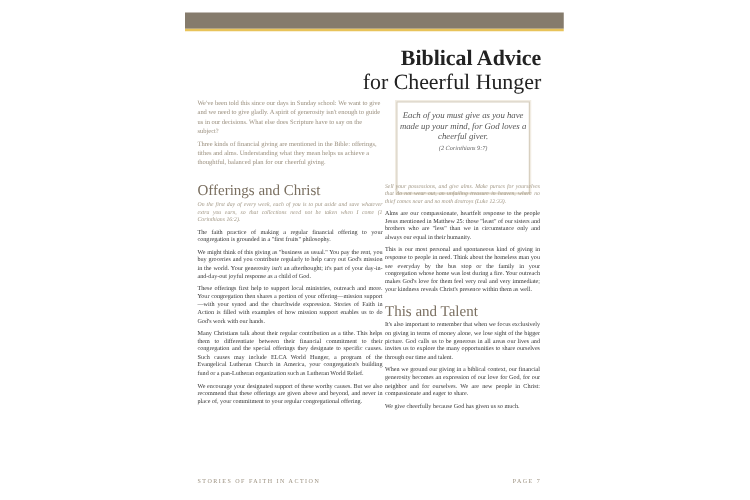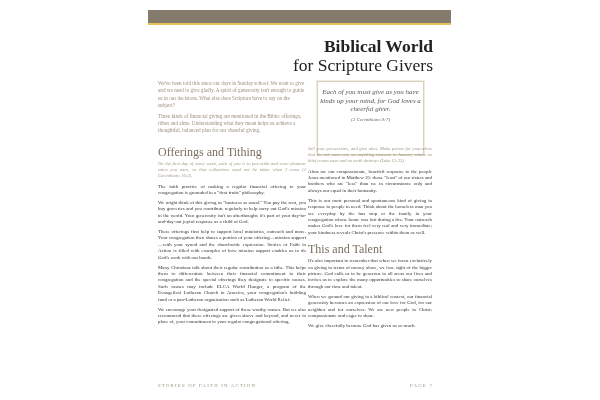--- a/index.html
+++ b/index.html
@@ -26,36 +26,36 @@
     .footer-right { position: absolute; right: 18px; bottom: 12px; font-size: 4.8px; letter-spacing: 1.2px; color: #9a8f7e; }
   </style>
 </head>
 <body>
 
 <div class="page">
   <div class="topbar"></div>
   <div class="topbar-line"></div>
 
   <div class="title">
-    <span class="t1">Biblical World</span>
-    <span class="t2">for Scripture Givers</span>
+    <span class="t1">Biblical Advice</span>
+    <span class="t2">for Cheerful Hunger</span>
   </div>
 
   <div class="intro">
     <p>We've been told this since our days in Sunday school: We want to give and we need to give gladly. A spirit of generosity isn't enough to guide us in our decisions. What else does Scripture have to say on the subject?</p>
     <p>Three kinds of financial giving are mentioned in the Bible: offerings, tithes and alms. Understanding what they mean helps us achieve a thoughtful, balanced plan for our cheerful giving.</p>
   </div>
 
   <div class="quote-box">
-    <div class="quote-text">Each of you must give as you have kinds up your mind, for God loves a cheerful giver.</div>
+    <div class="quote-text">Each of you must give as you have made up your mind, for God loves a cheerful giver.</div>
     <div class="quote-cite">(2 Corinthians 9:7)</div>
   </div>
 
   <div class="col col-left">
-    <h2>Offerings and Tithing</h2>
+    <h2>Offerings and Christ</h2>
     <div class="scripture">On the first day of every week, each of you is to put aside and save whatever extra you earn, so that collections need not be taken when I come (1 Corinthians 16:2).</div>
     <div class="body">
       <p>The faith practice of making a regular financial offering to your congregation is grounded in a "first fruits" philosophy.</p>
       <p>We might think of this giving as "business as usual." You pay the rent, you buy groceries and you contribute regularly to help carry out God's mission in the world. Your generosity isn't an afterthought; it's part of your day-in-and-day-out joyful response as a child of God.</p>
       <p>These offerings first help to support local ministries, outreach and more. Your congregation then shares a portion of your offering—mission support—with your synod and the churchwide expression. Stories of Faith in Action is filled with examples of how mission support enables us to do God's work with our hands.</p>
       <p>Many Christians talk about their regular contribution as a tithe. This helps them to differentiate between their financial commitment to their congregation and the special offerings they designate to specific causes. Such causes may include ELCA World Hunger, a program of the Evangelical Lutheran Church in America, your congregation's building fund or a pan-Lutheran organization such as Lutheran World Relief.</p>
       <p>We encourage your designated support of these worthy causes. But we also recommend that these offerings are given above and beyond, and never in place of, your commitment to your regular congregational offering.</p>
     </div>
   </div>
 

